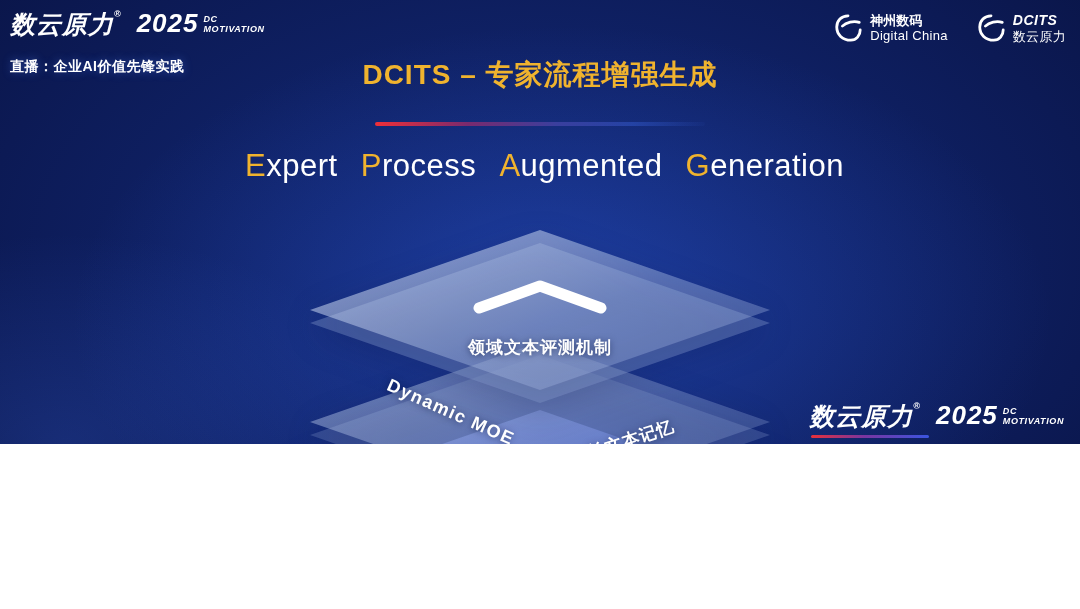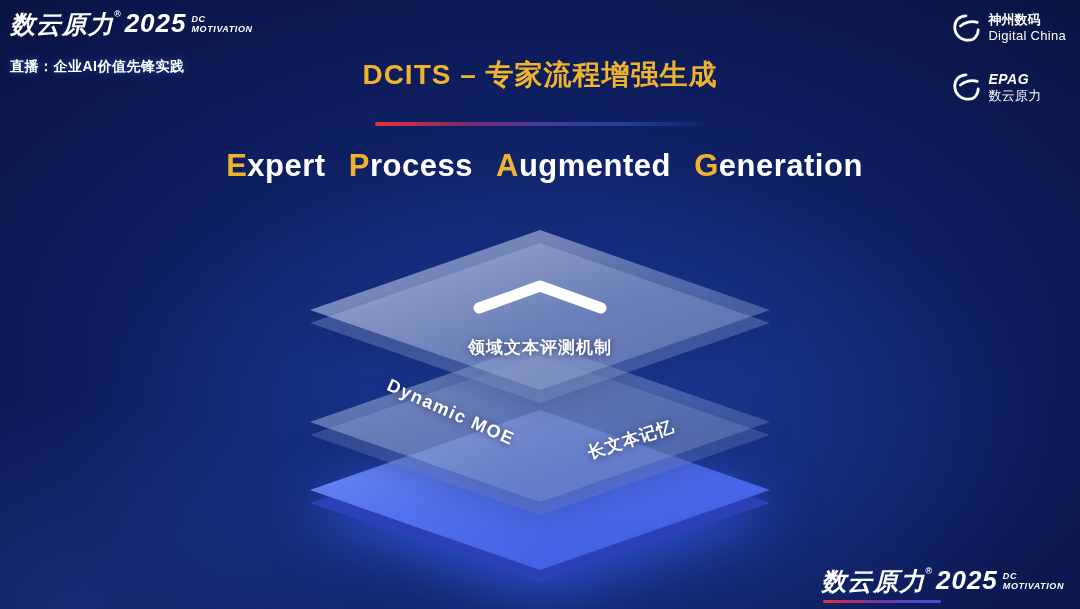--- a/index.html
+++ b/index.html
@@ -1,54 +1,54 @@
 <!DOCTYPE html>
 <html><head>
 <meta charset="utf-8">
 <style>
   * { margin:0; padding:0; box-sizing:border-box; }
   html,body { width:1080px; height:609px; overflow:hidden; }
   body { font-family:"Liberation Sans","DejaVu Sans",sans-serif; }
 
   .slide {
-    position:relative; width:1080px; height:609px; overflow:hidden;
+    position:relative; width:1080px; height:444px; overflow:hidden;
     background:
       radial-gradient(ellipse 700px 420px at 52% 72%, rgba(48,95,225,0.38), rgba(20,40,130,0) 70%),
       radial-gradient(ellipse 500px 300px at 6% 100%, rgba(70,120,255,0.20), rgba(70,120,255,0) 70%),
       radial-gradient(ellipse 1250px 760px at 50% 58%, #142c7e 0%, #0c1a55 45%, #060d33 80%, #04081f 100%);
   }
 
   
   .brand { display:flex; align-items:flex-start; color:#fff; font-style:italic; font-weight:800; white-space:nowrap; }
   .brand-name { font-size:25px; letter-spacing:1px; }
   .brand-reg { font-size:9px; margin-top:1px; }
-  .brand-year { font-size:26px; margin-left:4px; letter-spacing:1px; }
+  .brand-year { font-size:26px; margin-left:16px; letter-spacing:1px; }
   .brand-sub { display:flex; flex-direction:column; margin-left:5px; margin-top:6px; font-size:9px; line-height:1.15; letter-spacing:0.6px; font-weight:700; }
   .brand-tl { position:absolute; left:10px; top:8px; }
   .brand-br-wrap { position:absolute; right:16px; bottom:6px; display:flex; flex-direction:column; align-items:flex-start; }
   .brand-underline { margin-top:2px; margin-left:2px; height:3px; width:118px; border-radius:2px;
     background:linear-gradient(90deg,#e8303a 0%,#7a35a0 45%,#3a55e0 100%); }
 
   
   .live-label { position:absolute; left:10px; top:58px; color:#fff; font-size:14px; font-weight:800; letter-spacing:0.5px; text-shadow:0 0 10px rgba(80,130,255,0.45); }
 
   
-  .partners { position:absolute; right:14px; top:12px; display:flex; gap:28px;flex-direction:column; }
+  .partners { position:absolute; right:14px; top:12px; display:flex; gap:28px; }
   .partner { display:flex; align-items:center; gap:7px; color:#fff; }
   .partner-icon svg { width:30px; height:30px; display:block; }
   .partner-text { display:flex; flex-direction:column; line-height:1.2; }
   .partner-title { font-size:13px; font-weight:800; }
   .partner-title.latin { font-style:italic; font-size:14px; letter-spacing:0.5px; }
   .partner-sub { font-size:13px; letter-spacing:0.3px; }
 
   
   .epag-title { position:absolute; top:56px; left:0; width:100%; text-align:center; color:#f0b32e; font-size:28px; font-weight:800; letter-spacing:1px; }
   .title-line { position:absolute; top:122px; left:375px; width:330px; height:4px; border-radius:3px;
     background:linear-gradient(90deg,#ef2f38 0%,#7a2a6e 28%,#3a3f9e 55%,rgba(55,95,215,0.45) 78%,rgba(55,95,215,0.05) 100%); }
-  .subtitle { position:absolute; top:148px; left:0; width:100%; text-align:center; color:#fff; font-size:31px; font-weight:700; letter-spacing:0.5px;padding-left:9px; }
+  .subtitle { position:absolute; top:148px; left:0; width:100%; text-align:center; color:#fff; font-size:31px; font-weight:400; letter-spacing:0.5px;padding-left:9px; }
   .subtitle .word { display:inline-block; }
   .subtitle .word + .word { margin-left:14px; }
   .subtitle .initial { color:#f0b32e; }
 
   
   .stack { position:absolute; left:50%; top:230px; width:460px; height:375px; transform:translateX(-50%); }
   .layer { position:absolute; left:0; width:460px; height:160px; }
   .layer-top    { top:0;     z-index:3; filter:drop-shadow(0 10px 16px rgba(15,25,75,0.45)); }
   .layer-middle { top:112px; z-index:2; filter:drop-shadow(0 10px 16px rgba(15,25,75,0.45)); }
   .layer-bottom { top:180px; z-index:1; filter:drop-shadow(0 14px 28px rgba(60,100,255,0.55)); }
@@ -101,21 +101,21 @@
       </span>
     </div>
     <div class="partner">
       <span class="partner-icon">
         <svg viewBox="0 0 32 32">
             <path d="M16 3 C9 3 4 8 4 15 C4 23 10 29 19 29 C25 29 29 24 29 18" fill="none" stroke="#ffffff" stroke-width="3" stroke-linecap="round"></path>
             <path d="M10 14 C14 10 22 8 28 10" fill="none" stroke="#ffffff" stroke-width="3" stroke-linecap="round"></path>
           </svg>
       </span>
       <span class="partner-text">
-        <span class="partner-title latin">EPAG</span>
+        <span class="partner-title latin">DCITS</span>
         <span class="partner-sub">数云原力</span>
       </span>
     </div>
   </div>
 
   <h1 class="epag-title">DCITS – 专家流程增强生成</h1>
   <div class="title-line"></div>
 
   <h2 class="subtitle">
     <span class="word"><span class="initial">E</span><span>xpert</span></span>

